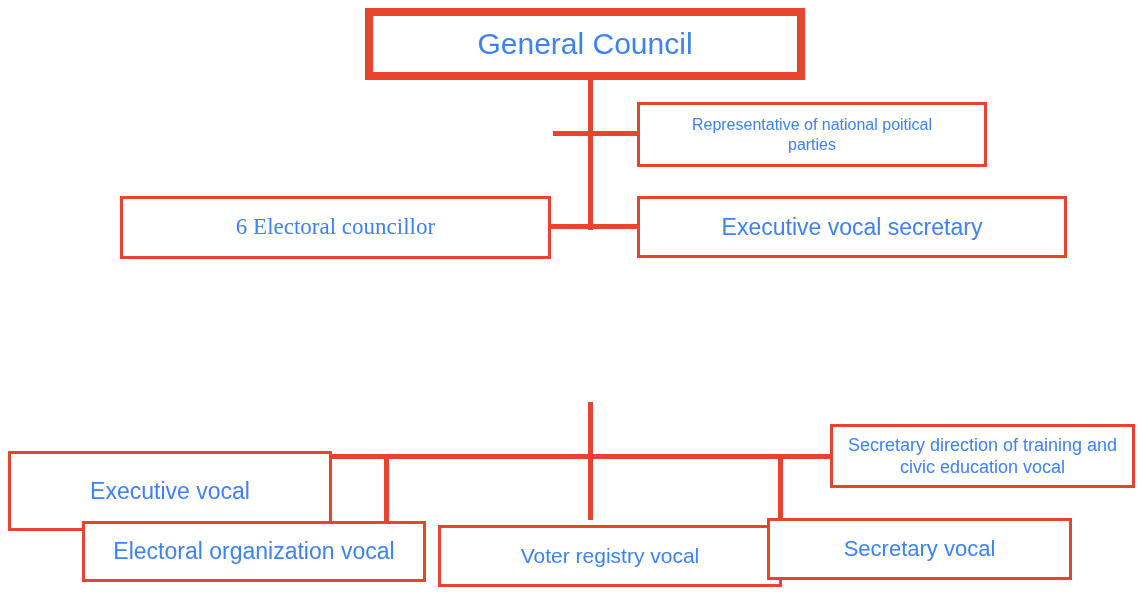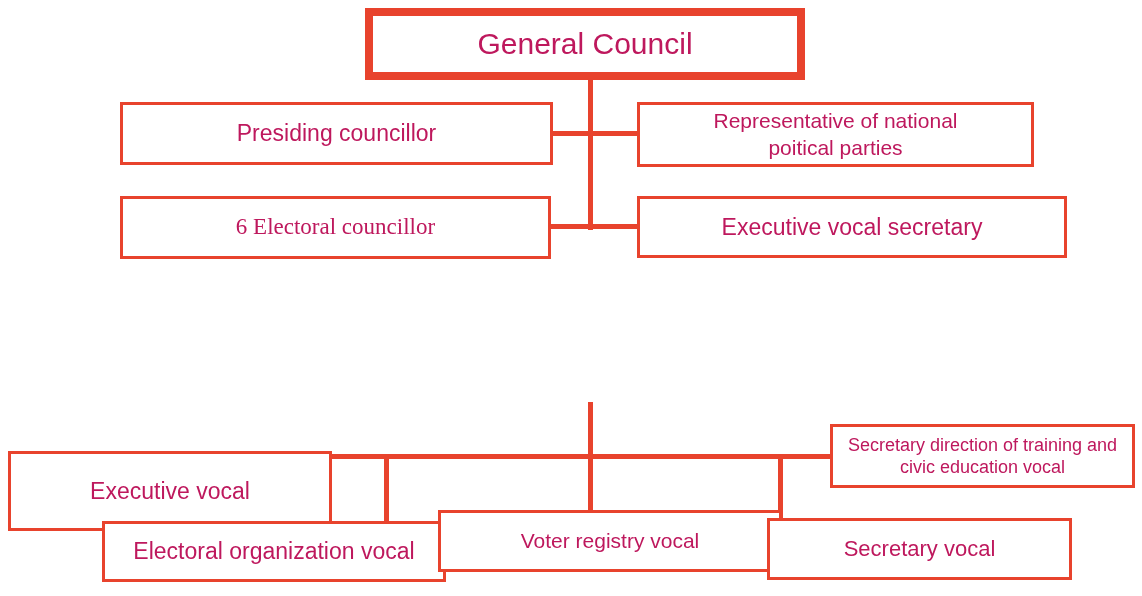--- a/index.html
+++ b/index.html
@@ -13,74 +13,71 @@
     width: 1142px;
     height: 596px;
     background: #ffffff;
     overflow: hidden;
   }
   .node {
     position: absolute;
     box-sizing: border-box;
     background: #ffffff;
     border: 3px solid #e8432d;
-    color: #be185d;
+    color: #3b82f6;
     display: flex;
     align-items: center;
     justify-content: center;
     text-align: center;
     line-height: 1.25;
   }
   .node.thick {
     border-width: 8px;
   }
   .connector {
     position: absolute;
     background: #e8432d;
   }
 
   
   .n-general-council   { left: 365px; top: 8px;   width: 440px; height: 72px; font-size: 30px; }
   .n-presiding         { left: 120px; top: 102px; width: 433px; height: 63px; font-size: 23px; }
-  .n-representative    { left: 637px; top: 102px; width: 397px; height: 65px; font-size: 21px; padding: 0 38px; }
+  .n-representative    { left: 637px; top: 102px; width: 350px; height: 65px; font-size: 16px; padding: 0 38px; }
   .n-electoral6        { left: 120px; top: 196px; width: 431px; height: 63px; font-size: 23px; font-family: Liberation Serif, serif; }
   .n-exec-secretary    { left: 637px; top: 196px; width: 430px; height: 62px; font-size: 23px; }
 
   .c-u-vertical  { left: 588px; top: 80px;  width: 5px;  height: 150px; }
   .c-u-h1        { left: 553px; top: 131px; width: 84px; height: 5px; }
   .c-u-h2        { left: 551px; top: 224px; width: 86px; height: 5px; }
 
   
   .n-district-board    { left: 333px; top: 326px; width: 505px; height: 76px; font-size: 21px; }
   .n-executive-vocal   { left: 8px;   top: 451px; width: 324px; height: 80px; font-size: 23px; }
   .n-exec-direction    { left: 830px; top: 424px; width: 305px; height: 64px; font-size: 18px; padding: 0 8px; }
-  .n-electoral-org     { left: 82px;  top: 521px; width: 344px; height: 61px; font-size: 23px; margin-left: 20px; }
-  .n-voter-registry    { left: 438px; top: 510px; width: 344px; height: 62px; font-size: 21px; }
+  .n-electoral-org     { left: 82px;  top: 521px; width: 344px; height: 61px; font-size: 23px; }
+  .n-voter-registry    { left: 438px; top: 525px; width: 344px; height: 62px; font-size: 21px; }
   .n-secretary         { left: 767px; top: 518px; width: 305px; height: 62px; font-size: 22px; }
 
   .c-l-vertical    { left: 588px; top: 402px; width: 5px;  height: 57px; }
   .c-l-horizontal  { left: 330px; top: 454px; width: 502px; height: 5px; }
   .c-l-drop-left   { left: 384px; top: 458px; width: 5px;  height: 63px; }
   .c-l-drop-center { left: 588px; top: 458px; width: 5px;  height: 62px; }
   .c-l-drop-right  { left: 778px; top: 458px; width: 5px;  height: 60px; }
 </style>
 </head>
 <body>
 
 <div class="canvas">
 
   <div class="connector c-u-vertical"></div>
   <div class="connector c-u-h1"></div>
   <div class="connector c-u-h2"></div>
 
   <div class="node thick n-general-council">
     <span>General Council</span>
-  </div>
-  <div class="node n-presiding">
-    <span>Presiding councillor</span>
   </div>
   <div class="node n-representative">
     <span>Representative of national poitical parties</span>
   </div>
   <div class="node n-electoral6">
     <span>6 Electoral councillor</span>
   </div>
   <div class="node n-exec-secretary">
     <span>Executive vocal secretary</span>
   </div>

